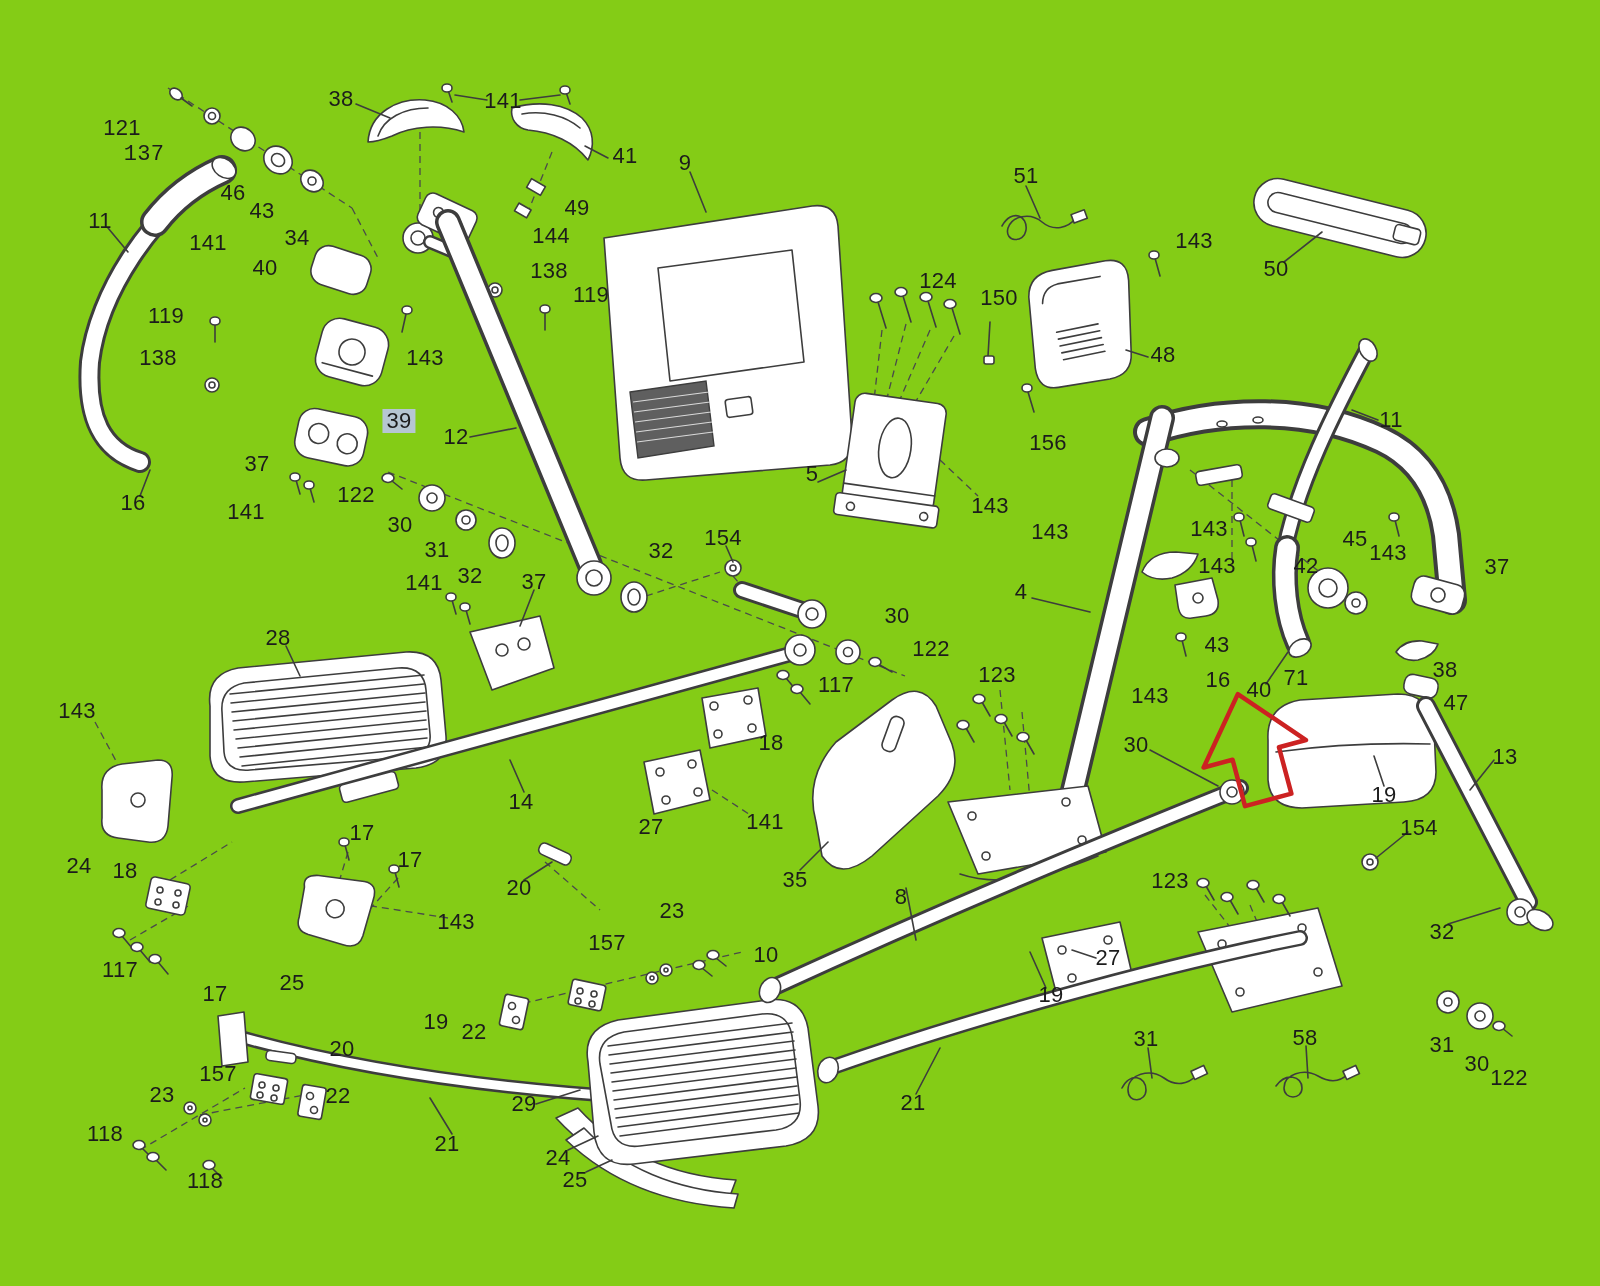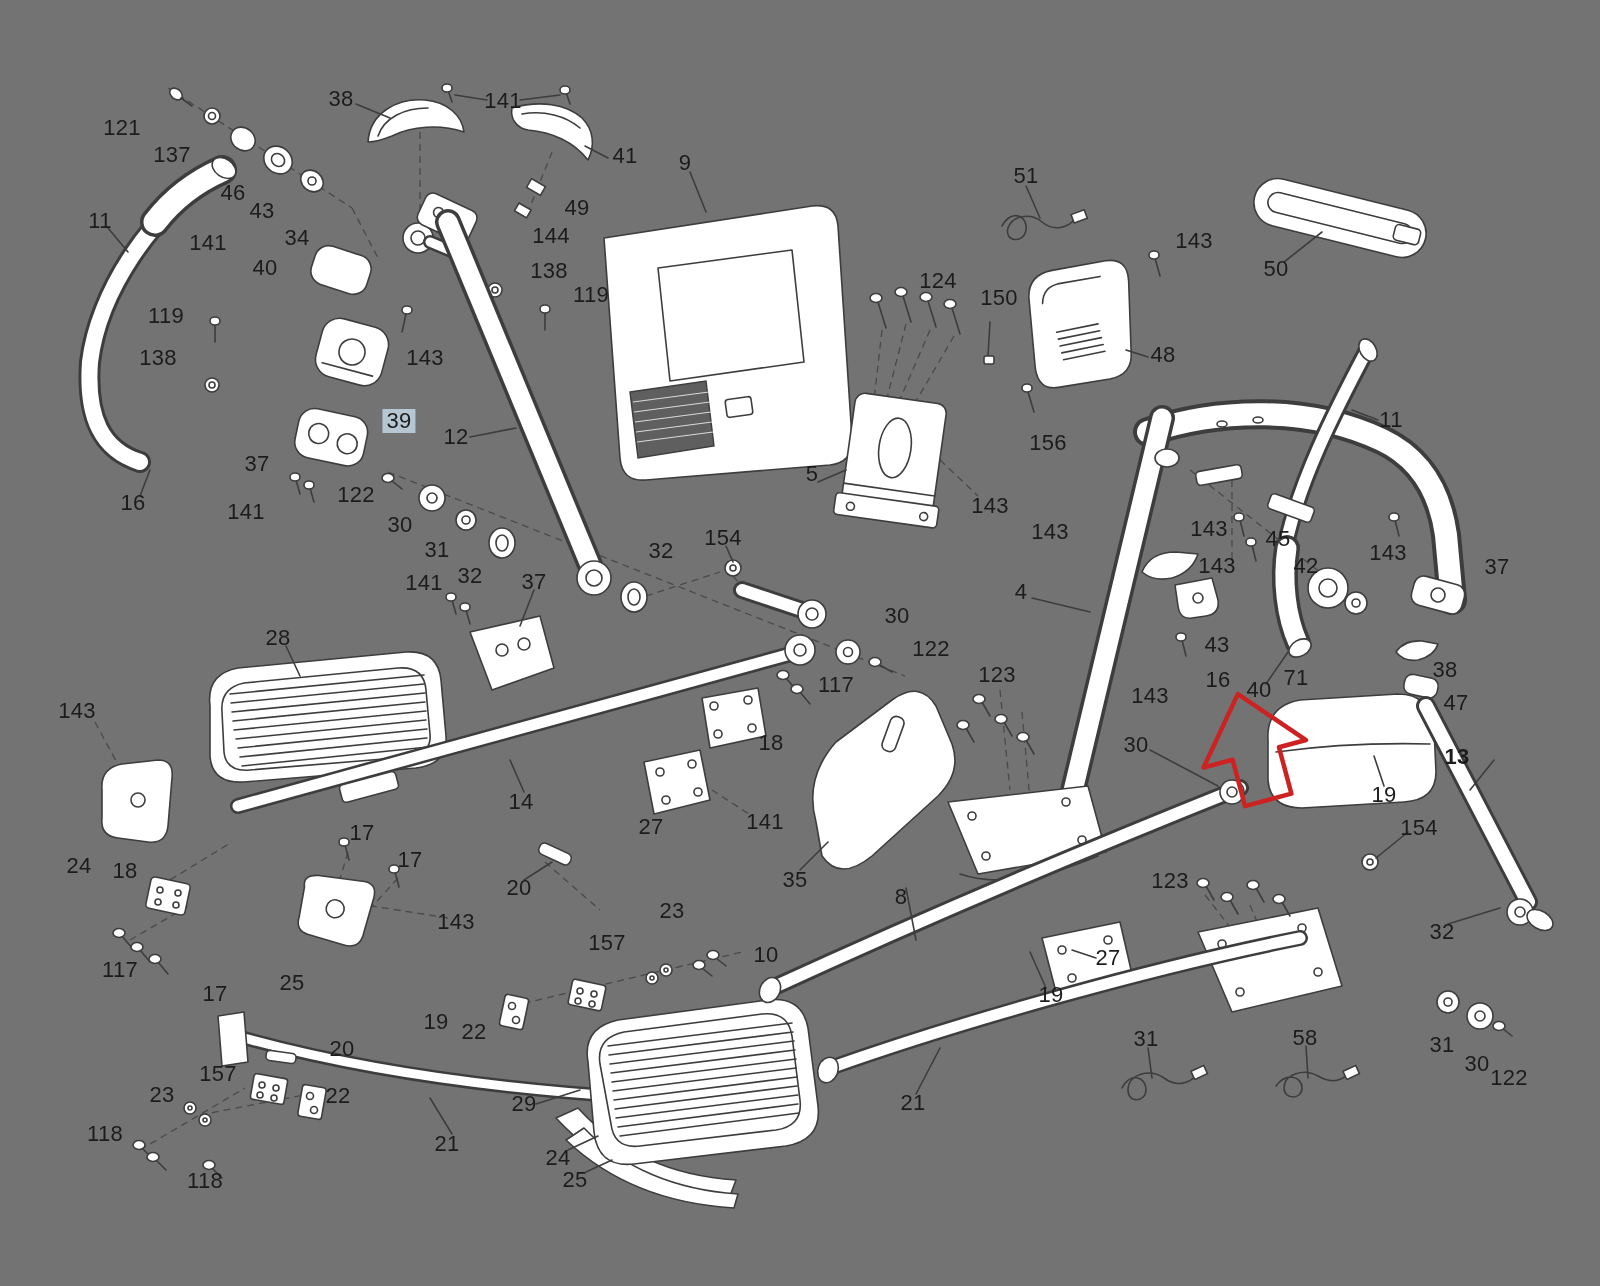--- a/index.html
+++ b/index.html
@@ -1,16 +1,16 @@
 <!DOCTYPE html>
 <html style="--hl: #b6c6d2;"><head>
 <meta charset="utf-8">
 <style>
   html,body{margin:0;padding:0;background:#fff;}
-  #stage{position:relative;width:1600px;height:1286px;background:#737373;overflow:hidden;
+  #stage{position:relative;width:1600px;height:1286px;background:#84cc16;overflow:hidden;
          font-family:"Liberation Sans",sans-serif;}
   #stage > svg{position:absolute;left:0;top:0;}
   #labels{position:absolute;left:0;top:0;width:100%;height:100%;pointer-events:none;}
   .part-label{position:absolute;transform:translate(-50%,-50%);font-size:22px;color:#1c1c1c;
               letter-spacing:.3px;white-space:nowrap;line-height:1;}
   .part-label.highlighted{background:var(--hl,#b6c6d2);padding:1px 4px;}
   
   .ln{fill:none;stroke:#3d3d3d;stroke-width:1.6;stroke-linejoin:round;stroke-linecap:round;}
   .dash{fill:none;stroke:#4a4a4a;stroke-width:1.3;stroke-dasharray:7 5;}
   .to{fill:none;stroke:#3d3d3d;stroke-linecap:round;}
@@ -514,21 +514,21 @@
   <g transform="rotate(-15 1253 747)">
     <path d="M1252,692 L1200,754 L1230,754 L1230,802 L1278,802 L1278,754 L1306,754 Z" fill="none" stroke-width="4.5" stroke-linejoin="round" stroke="#cc2222"></path>
   </g>
 
 </svg>
 
 <div id="labels">
       <span class="part-label" style="left: 341px; top: 99px;">38</span>
       <span class="part-label" style="left: 503px; top: 101px;">141</span>
       <span class="part-label" style="left: 122px; top: 128px;">121</span>
-      <span class="part-label" style="left: 172px; top: 155px;">137</span>
+      <span class="part-label" style="left: 144px; top: 155px; font-family: Liberation Mono, monospace;">137</span>
       <span class="part-label" style="left: 625px; top: 156px;">41</span>
       <span class="part-label" style="left: 685px; top: 163px;">9</span>
       <span class="part-label" style="left: 1026px; top: 176px;">51</span>
       <span class="part-label" style="left: 233px; top: 193px;">46</span>
       <span class="part-label" style="left: 577px; top: 208px;">49</span>
       <span class="part-label" style="left: 262px; top: 211px;">43</span>
       <span class="part-label" style="left: 100px; top: 221px;">11</span>
       <span class="part-label" style="left: 551px; top: 236px;">144</span>
       <span class="part-label" style="left: 297px; top: 238px;">34</span>
       <span class="part-label" style="left: 1194px; top: 241px;">143</span>
@@ -550,21 +550,21 @@
       <span class="part-label" style="left: 257px; top: 464px;">37</span>
       <span class="part-label" style="left: 812px; top: 474px;">5</span>
       <span class="part-label" style="left: 356px; top: 495px;">122</span>
       <span class="part-label" style="left: 133px; top: 503px;">16</span>
       <span class="part-label" style="left: 990px; top: 506px;">143</span>
       <span class="part-label" style="left: 246px; top: 512px;">141</span>
       <span class="part-label" style="left: 400px; top: 525px;">30</span>
       <span class="part-label" style="left: 1209px; top: 529px;">143</span>
       <span class="part-label" style="left: 1050px; top: 532px;">143</span>
       <span class="part-label" style="left: 723px; top: 538px;">154</span>
-      <span class="part-label" style="left: 1278px; top: 539px;">45</span>
+      <span class="part-label" style="left: 1355px; top: 539px;">45</span>
       <span class="part-label" style="left: 437px; top: 550px;">31</span>
       <span class="part-label" style="left: 661px; top: 551px;">32</span>
       <span class="part-label" style="left: 1388px; top: 553px;">143</span>
       <span class="part-label" style="left: 1306px; top: 566px;">42</span>
       <span class="part-label" style="left: 1497px; top: 567px;">37</span>
       <span class="part-label" style="left: 1217px; top: 566px;">143</span>
       <span class="part-label" style="left: 470px; top: 576px;">32</span>
       <span class="part-label" style="left: 534px; top: 582px;">37</span>
       <span class="part-label" style="left: 424px; top: 583px;">141</span>
       <span class="part-label" style="left: 1021px; top: 592px;">4</span>
@@ -576,21 +576,21 @@
       <span class="part-label" style="left: 1218px; top: 680px;">16</span>
       <span class="part-label" style="left: 1296px; top: 678px;">71</span>
       <span class="part-label" style="left: 836px; top: 685px;">117</span>
       <span class="part-label" style="left: 997px; top: 675px;">123</span>
       <span class="part-label" style="left: 1259px; top: 690px;">40</span>
       <span class="part-label" style="left: 1150px; top: 696px;">143</span>
       <span class="part-label" style="left: 1456px; top: 703px;">47</span>
       <span class="part-label" style="left: 77px; top: 711px;">143</span>
       <span class="part-label" style="left: 771px; top: 743px;">18</span>
       <span class="part-label" style="left: 1136px; top: 745px;">30</span>
-      <span class="part-label" style="left: 1457px; top: 757px; font-weight: bold;">13</span>
+      <span class="part-label" style="left: 1505px; top: 757px;">13</span>
       <span class="part-label" style="left: 1384px; top: 795px;">19</span>
       <span class="part-label" style="left: 521px; top: 802px;">14</span>
       <span class="part-label" style="left: 765px; top: 822px;">141</span>
       <span class="part-label" style="left: 651px; top: 827px;">27</span>
       <span class="part-label" style="left: 1419px; top: 828px;">154</span>
       <span class="part-label" style="left: 362px; top: 833px;">17</span>
       <span class="part-label" style="left: 410px; top: 860px;">17</span>
       <span class="part-label" style="left: 79px; top: 866px;">24</span>
       <span class="part-label" style="left: 125px; top: 871px;">18</span>
       <span class="part-label" style="left: 795px; top: 880px;">35</span>

